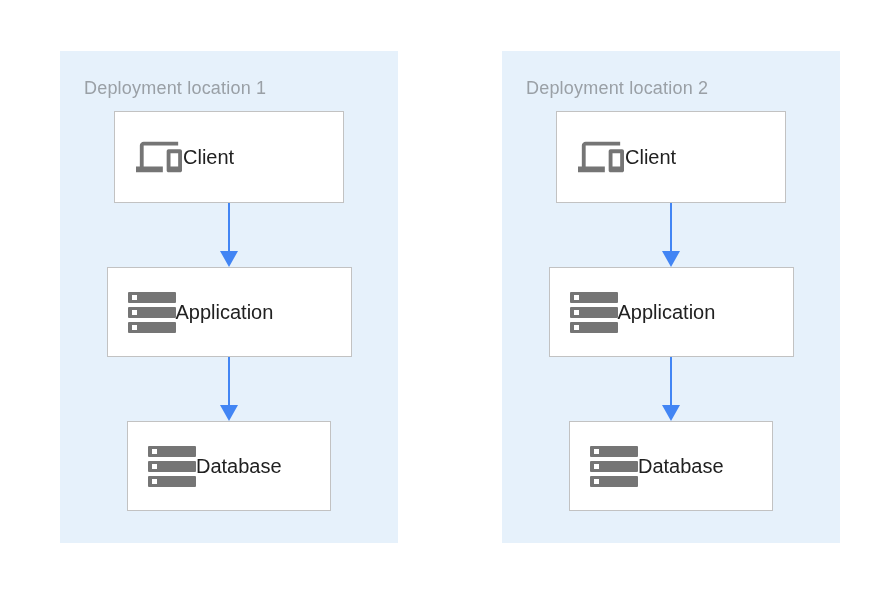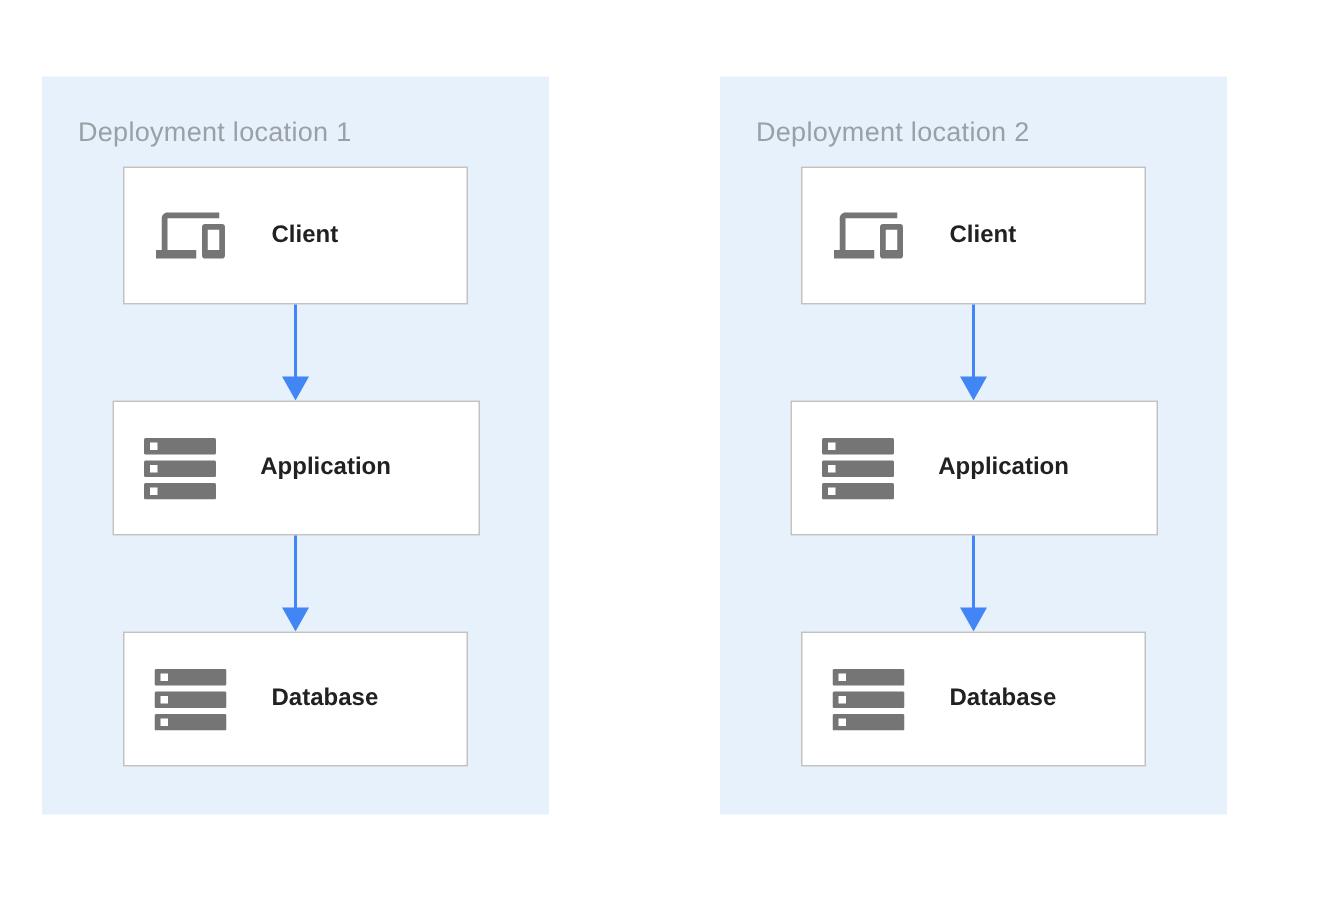--- a/index.html
+++ b/index.html
@@ -24,55 +24,53 @@
   .panel{
     position:absolute;
     top:51px;
     width:338px;
     height:492px;
     background:var(--panel-bg);
     display:flex;
     flex-direction:column;
     align-items:center;
   }
-  .panel.first{left:28px;}
-  .panel.second{left:480px;}
+  .panel.first{left:60px;}
+  .panel.second{left:502px;}
   .panel-title{
     align-self:flex-start;
     margin:26px 0 12px 24px;
     font-size:18px;
     line-height:22px;
     color:var(--title-gray);
     letter-spacing:.2px;
   }
   .node{
     background:var(--box-bg);
     border:1px solid var(--box-border);
     height:90px;
     display:flex;
     align-items:center;
     padding-left:20px;
   }
   .node-client{width:230px;height:92px;}
   .node-application{width:245px;text-align:center;}
-  .node-database{width:230px;}
+  .node-database{width:204px;}
   .icon{
     display:flex;
     align-items:center;
     justify-content:center;
     width:48px;
     color:var(--icon-gray);
     flex:none;
   }
   .node-label{
-    margin-left:30px;
-    font-size:16px;
+    font-size:20px;
     color:var(--label-text);
     white-space:nowrap;
-    font-weight:bold;
   }
   .arrow{
     height:64px;
     display:flex;
     flex-direction:column;
     align-items:center;
     flex:none;
   }
   .arrow-line{
     width:2px;

